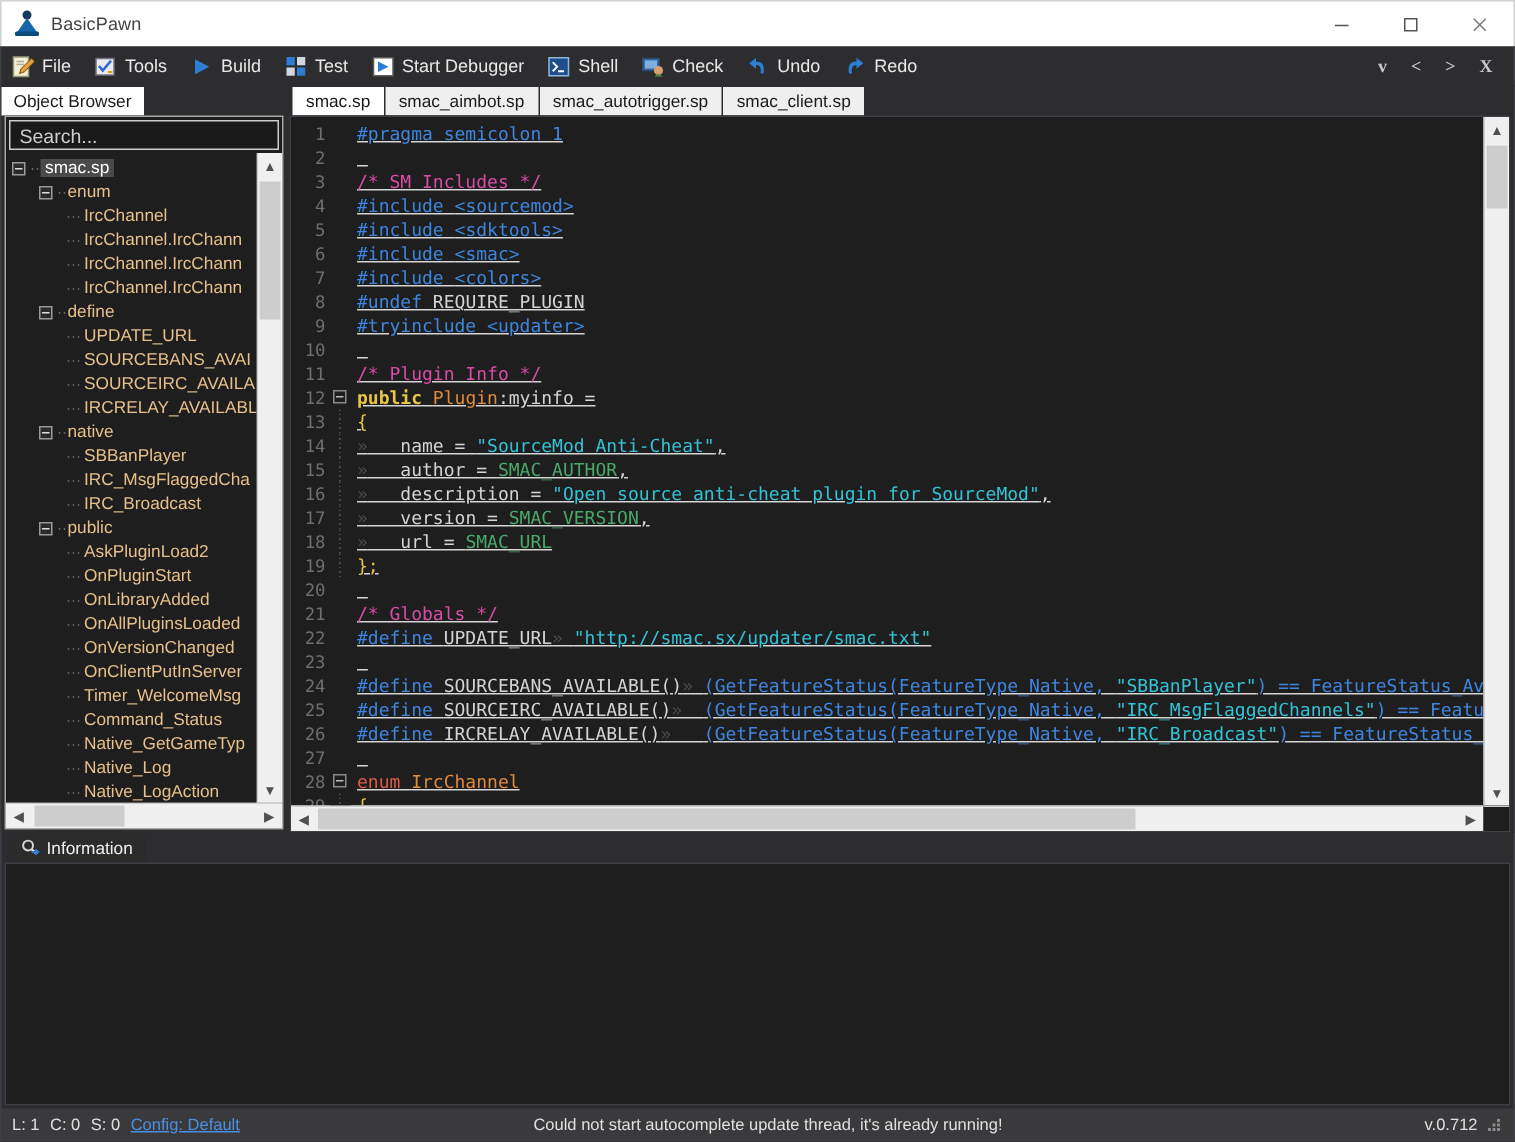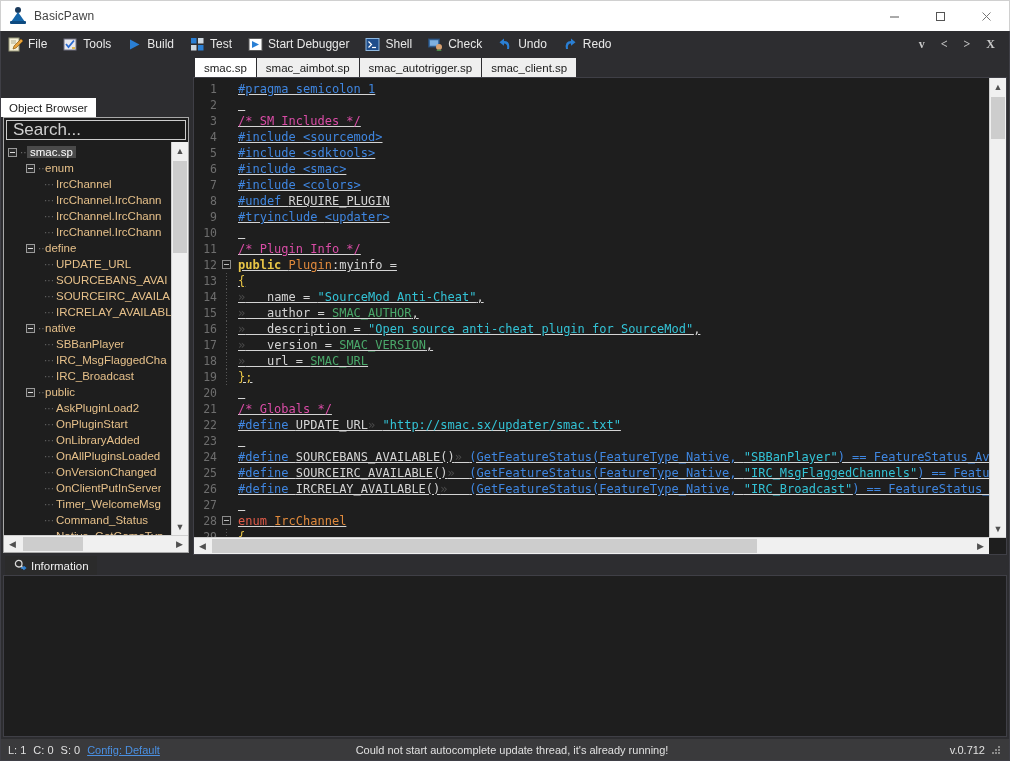--- a/index.html
+++ b/index.html
@@ -92,42 +92,42 @@
     background: #2d2d30;
   }
 
   
   .left-dock {
     width: 190px; flex: none;
     display: flex; flex-direction: column;
     background: #2d2d30;
     min-height: 0;
   }
-  .dock-tabs { height: 20px; display: flex; align-items: flex-end; background:#2d2d30;margin-top:40px; }
+  .dock-tabs { height: 20px; display: flex; align-items: flex-end; background:#2d2d30; }
   .dock-tab {
     background: #ffffff; color: #1a1a1a; font-size: 11.5px;
     padding: 2px 8px 2px 8px; height: 19px;
     display: flex; align-items: center;
   }
   .ob-panel {
     flex: 1; margin: 0 2px 2px 2px;
     border: 1px solid #a8a8a8;
     background: #1e1e1e;
     display: flex; flex-direction: column;
     min-height: 0;
   }
   .ob-search {
     margin: 2px; height: 20px;
     background: #1a1a1a; border: 1px solid #cccccc;
     display: flex; align-items: center;
     padding: 0 4px;
   }
   .ob-search input {
     width: 100%; background: transparent; border: none; outline: none;
-    color: #cfcfcf; font-size: 17px; font-family: "Liberation Sans", sans-serif;
+    color: #cfcfcf; font-size: 13px; font-family: "Liberation Sans", sans-serif;
   }
   .ob-search input::placeholder { color: #cfcfcf; opacity: 1; }
   .ob-tree-wrap {
     flex: 1; position: relative; min-height: 0;
     display: flex;
   }
   .ob-tree {
     flex: 1; overflow: hidden; position: relative;
     background: #1e1e1e; padding-top: 2px;
   }

